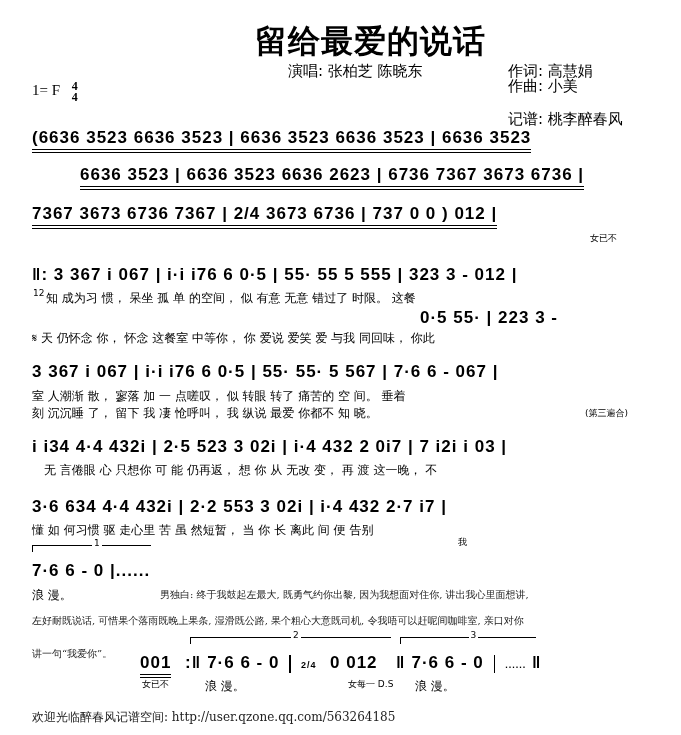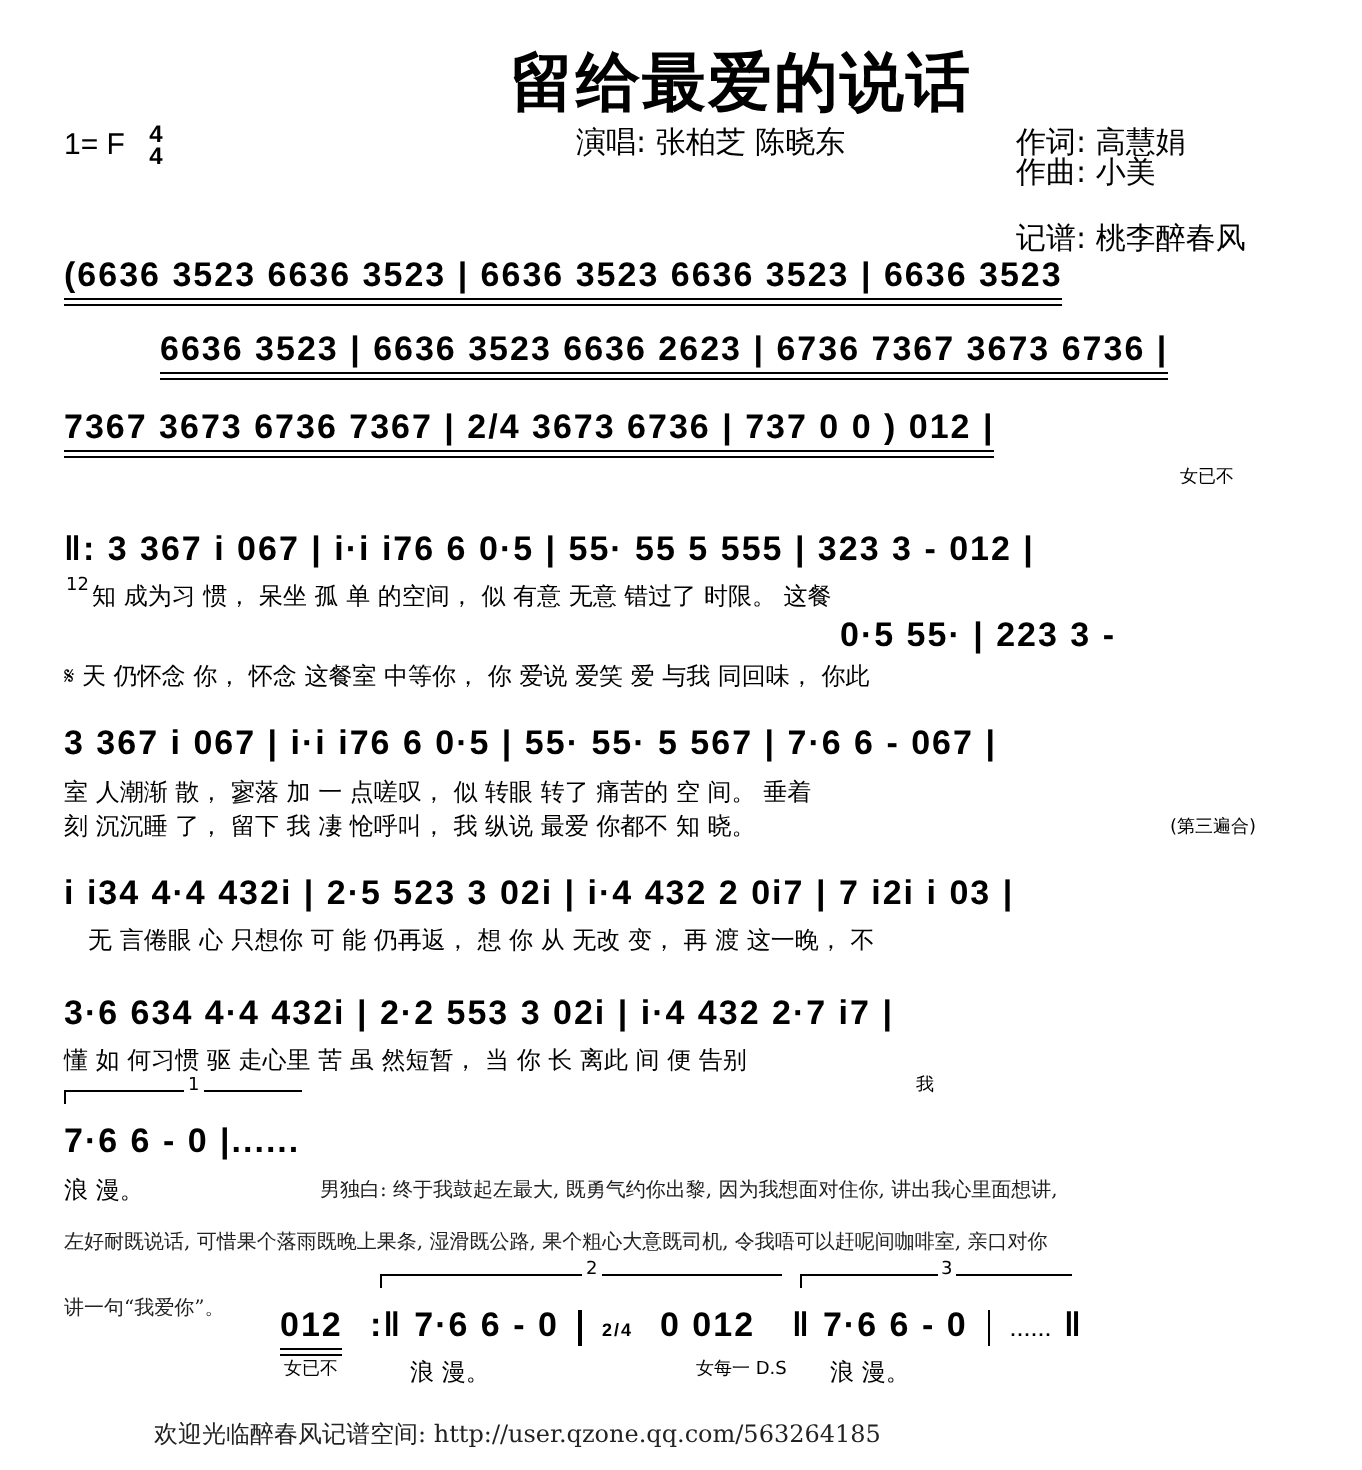--- a/index.html
+++ b/index.html
@@ -1,27 +1,27 @@
 <!DOCTYPE html>
 <html><head>
 <meta charset="utf-8">
 <style>
   html, body { margin:0; padding:0; }
   body { width:681px; height:735px; background:#ffffff; position:relative; overflow:hidden;
          font-family:"DejaVu Sans", sans-serif; color:#000; }
   .abs { position:absolute; white-space:nowrap; }
   .title { font-family:"DejaVu Serif", serif; font-weight:bold; font-size:32px; letter-spacing:1px; }
   .meta { font-size:15px; font-family:"DejaVu Sans", sans-serif; }
-  .key { font-size:15px; font-family:Liberation Sans, sans-serif; }
+  .key { font-size:15px; font-family:Liberation Serif, serif;margin-top:19px; }
   .frac { display:inline-block; text-align:center; line-height:11px; font-size:12px; font-weight:bold; vertical-align:middle; }
   .frac span { display:block; }
   .staff { font-family:"Liberation Sans", sans-serif; font-weight:bold; font-size:17px; letter-spacing:1px;text-align:center; }
   .lyric { font-size:12px; font-family:"DejaVu Sans", sans-serif; }
   .narr { font-size:10px; font-family:"DejaVu Serif", serif; color:#222; }
-  .footer { font-size:12px; font-family:"DejaVu Serif", serif; color:#222;margin-left:45px; }
+  .footer { font-size:12px; font-family:"DejaVu Serif", serif; color:#222; }
   .u2 { border-bottom:4px double #000; padding-bottom:1px; }
   .bar { display:inline-block; width:1.5px; height:18px; background:#000; vertical-align:middle; margin:0 10px; }
   .vol { position:absolute; border-top:1px solid #000; border-left:1px solid #000; height:6px; font-size:9px; }
   .vol span { position:absolute; top:-8px; left:50%; background:#fff; padding:0 2px; }
   .small { font-size:9px; }
 </style>
 </head>
 <body>
 
 <div class="abs title" style="left:255px;top:20px;">留给最爱的说话</div>
@@ -66,21 +66,21 @@
 <div class="vol" style="left:32px;top:545px;width:118px;">
     <span>1</span>
   </div>
 <div class="abs staff" style="left:32px;top:561px;">7·6 6 - 0 |......</div>
 <div class="abs lyric" style="left:32px;top:587px;">浪      漫。</div>
 
 <div class="abs narr" style="left:160px;top:588px;">男独白: 终于我鼓起左最大, 既勇气约你出黎, 因为我想面对住你, 讲出我心里面想讲,</div>
 <div class="abs narr" style="left:32px;top:614px;">左好耐既说话, 可惜果个落雨既晚上果条, 湿滑既公路, 果个粗心大意既司机, 令我唔可以赶呢间咖啡室, 亲口对你</div>
 <div class="abs narr" style="left:32px;top:647px;">讲一句“我爱你”。</div>
 
-<div class="abs staff u2" style="left:140px;top:653px;">012</div>
+<div class="abs staff u2" style="left:140px;top:653px;">001</div>
 <div class="abs lyric small" style="left:142px;top:678px;">女已不</div>
 <div class="vol" style="left:190px;top:637px;width:200px;">
     <span>2</span>
   </div>
 <div class="abs staff" style="left:185px;top:653px;">
   <span style="margin-right:6px;">:‖</span><span>7·6 6 - 0</span><span class="bar"></span><span class="small">2/4</span>
 </div>
 <div class="abs lyric" style="left:205px;top:678px;">浪      漫。</div>
 <div class="abs staff" style="left:330px;top:653px;">0 012</div>
 <div class="abs lyric small" style="left:348px;top:678px;">女每一 D.S</div>

